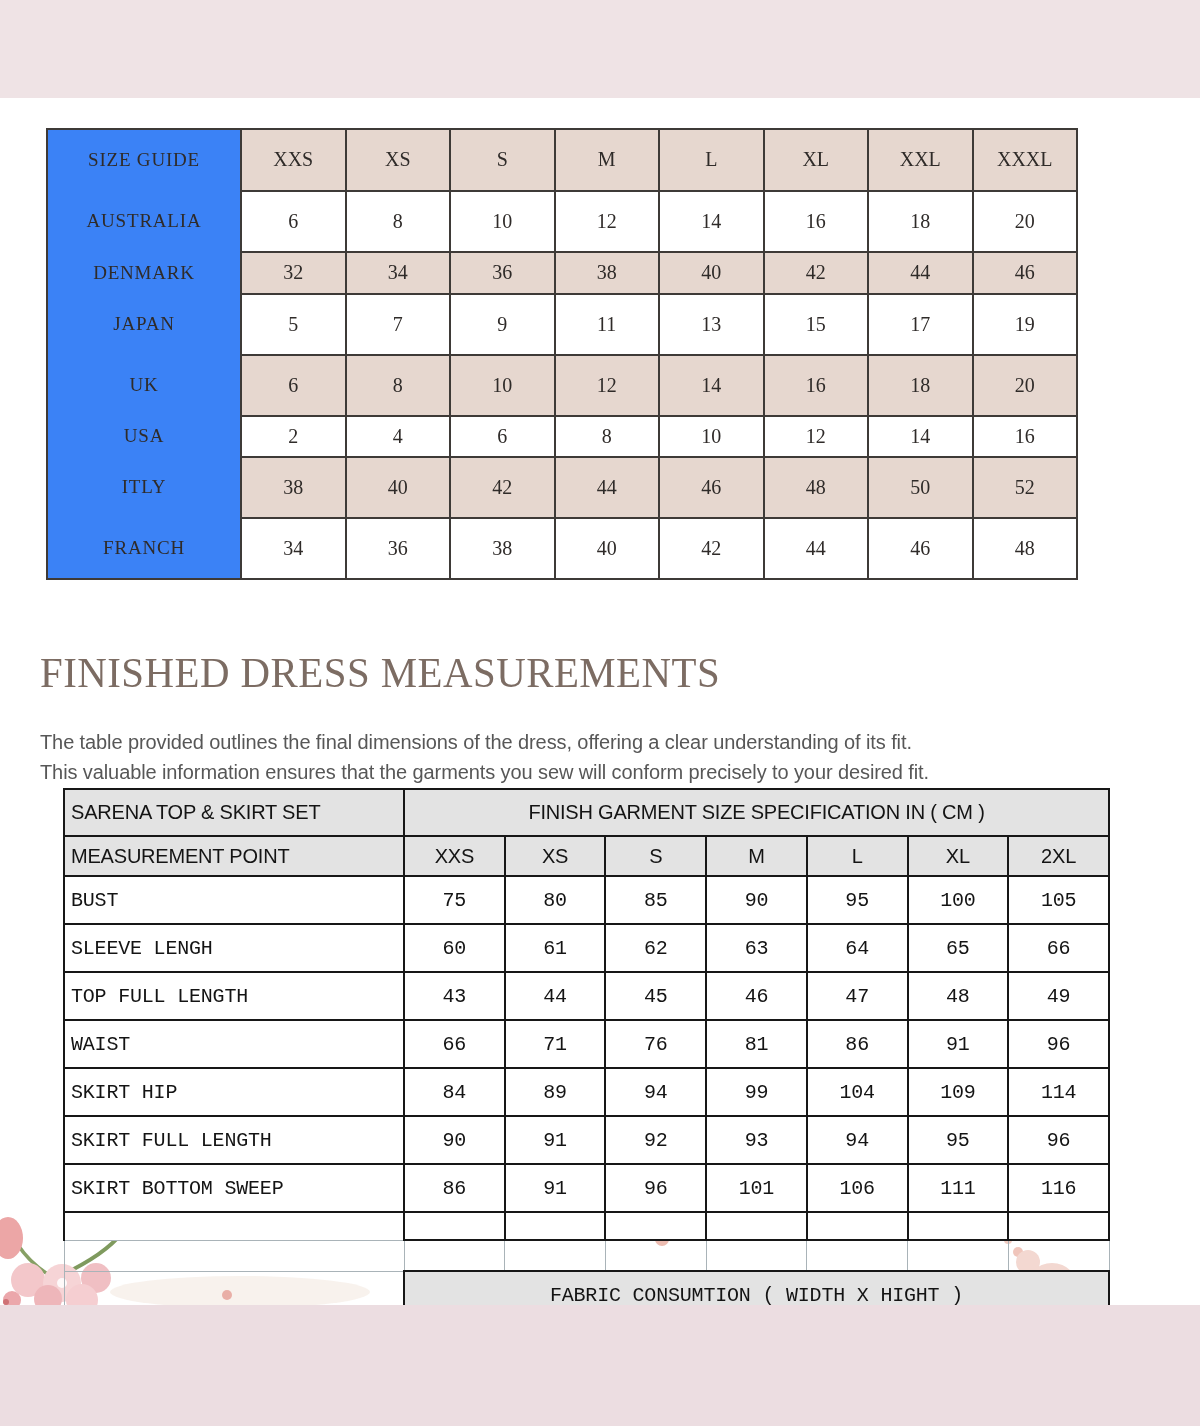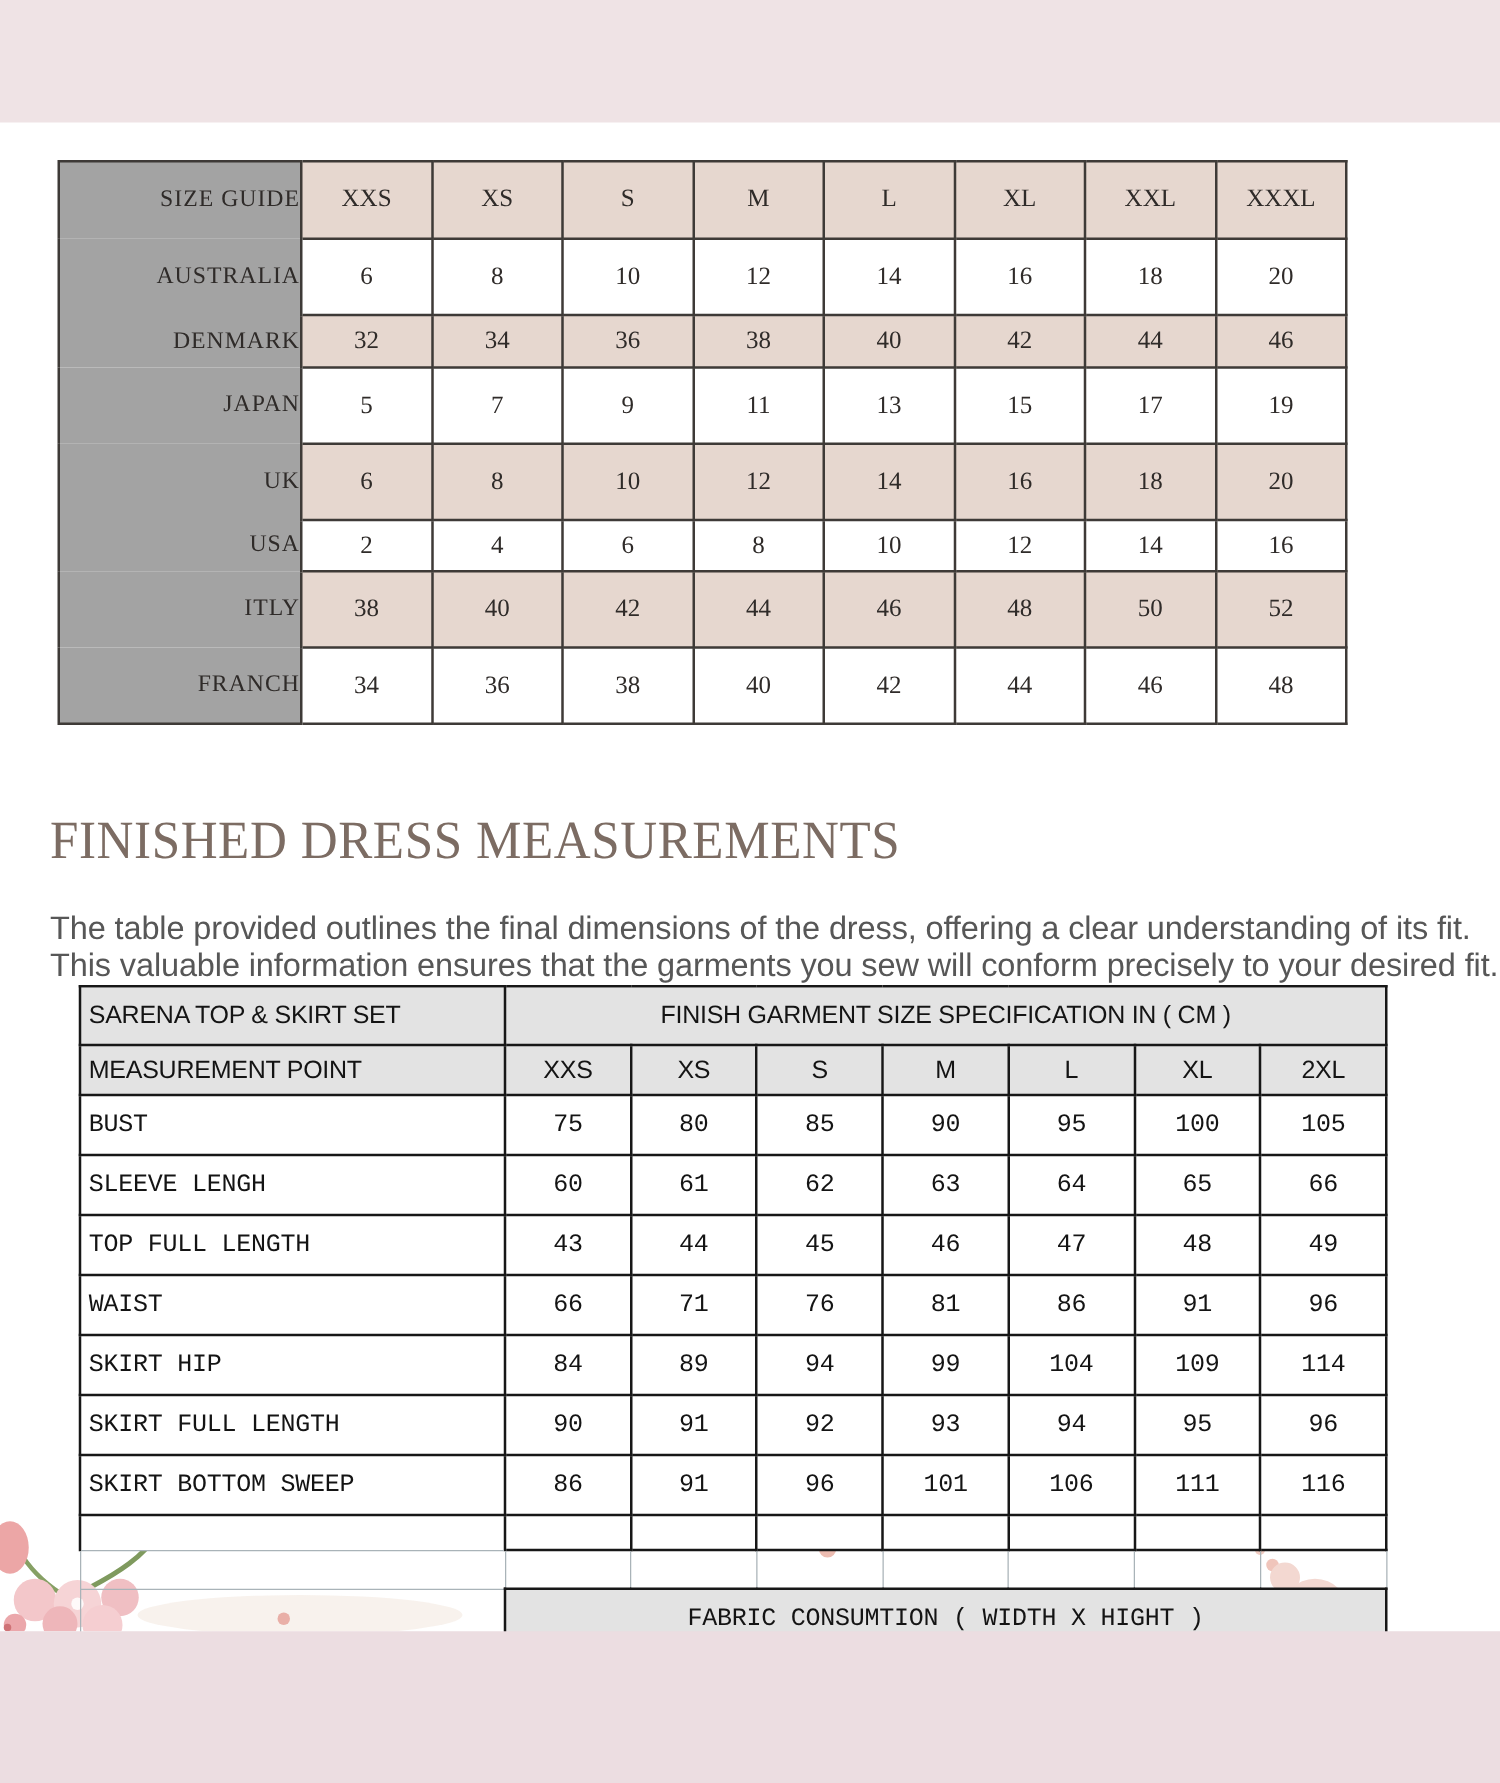--- a/index.html
+++ b/index.html
@@ -11,29 +11,29 @@
   #bandBottom{top:1305px;height:121px;background:#ecdde1;z-index:5;}
 
   
   #sizeGuide{position:absolute;left:46px;top:128px;width:1032px;height:452px;
              border-collapse:collapse;table-layout:fixed;
              font-family:"Liberation Serif",serif;font-size:20px;color:#2f2b29;
              border:2px solid #3e3a37;z-index:2;background:#fff;}
   #sizeGuide td,#sizeGuide th{border:2px solid #3e3a37;text-align:center;
              vertical-align:middle;font-weight:normal;padding:0;}
   #sizeGuide .shade{background:#e6d7cf;}
-  #sizeGuide td.cl{border-top:none;border-bottom:none;background:#a3a3a3;
-             letter-spacing:0.8px;font-size:19px;text-align:right;}
+  #sizeGuide td.cl{border-top:none;border-bottom:none;background:#3b82f6;
+             letter-spacing:0.8px;font-size:19px;}
 
   
   #sectionTitle{position:absolute;left:40px;top:648px;margin:0;z-index:2;
       font-family:"Liberation Serif",serif;font-weight:normal;color:#7c6c63;
       font-size:43px;letter-spacing:0.5px;transform:scaleX(0.95);transform-origin:left;}
   #sectionPara{position:absolute;left:40px;top:727px;z-index:2;color:#575757;
-      font-size:26px;line-height:30px;letter-spacing:-0.1px;white-space:nowrap;}
+      font-size:20px;line-height:30px;letter-spacing:-0.1px;white-space:nowrap;}
 
   
   #measTable{position:absolute;left:63px;top:788px;width:1047px;
       border-collapse:collapse;table-layout:fixed;z-index:2;
       font-size:20px;color:#141414;letter-spacing:-0.2px;}
   #measTable td{border:2px solid #171717;text-align:center;vertical-align:middle;
       padding:0;background:#fff;overflow:hidden;}
   #measTable td.l{text-align:left;padding-left:6px;}
   #measTable td.g{background:#e3e3e3;}
   #measTable td.f{border:1px solid #a9b3b8;background:transparent;}

